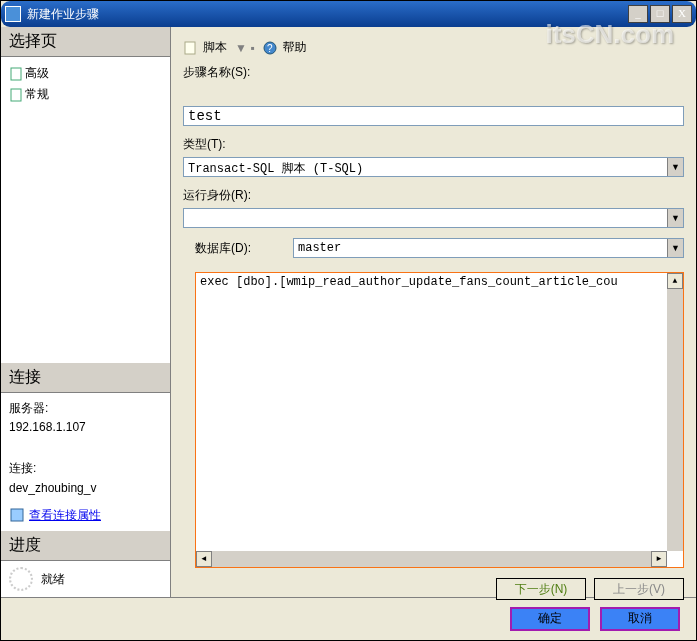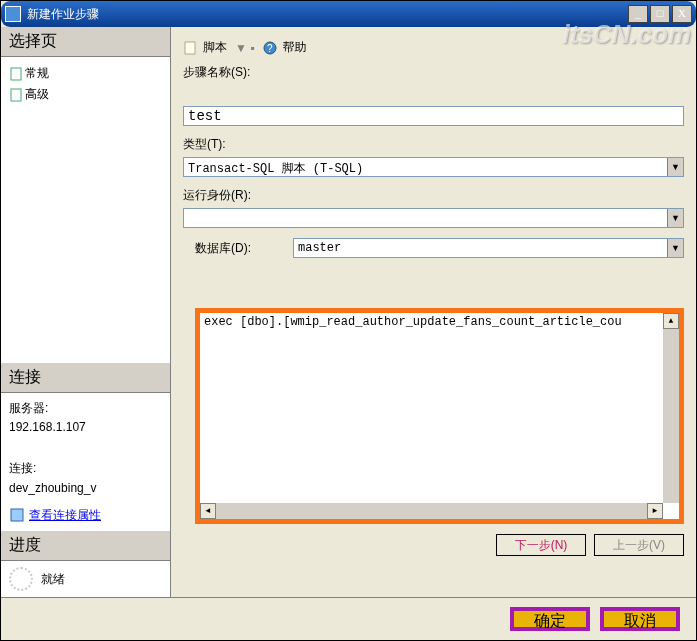--- a/index.html
+++ b/index.html
@@ -31,29 +31,29 @@
 .combo { width: 100%; height: 20px; border: 1px solid #7f9db9; display: flex; background: #fff; }
 .combo-text { flex: 1; padding: 2px 4px; font-family: "Courier New", monospace; font-size: 12px; }
 .combo-btn { width: 16px; background: #d4d0c8; border-left: 1px solid #808080; text-align: center; font-size: 9px; line-height: 18px; cursor: pointer; }
 .inner-group { padding-left: 12px; }
 .db-row { display: flex; align-items: center; gap: 8px; margin-bottom: 14px; }
 .db-label { width: 90px; font-size: 12px; }
 .cmd-row { display: flex; gap: 8px; }
 .cmd-left { width: 90px; }
 .cmd-btns { display: flex; flex-direction: column; gap: 8px; margin-top: 20px; }
 .std-btn { width: 80px; height: 22px; background: #ece9d8; border: 1px solid #000; font-size: 12px; cursor: pointer; text-align: center; line-height: 20px; }
-.cmd-textarea { flex: 1; height: 216px; border: 5px solid #f97316; background: #fff; font-family: "Courier New", monospace; font-size: 12px; padding: 2px 4px; position: relative; overflow: hidden; margin-top: 36px; }
+.cmd-textarea { flex: 1; height: 296px; border: 1px solid #f97316; background: #fff; font-family: "Courier New", monospace; font-size: 12px; padding: 2px 4px; position: relative; overflow: hidden; }
 .cmd-textarea-inner { width: calc(100% - 16px); height: calc(100% - 16px); }
 .scroll-v { position: absolute; right: 0; top: 0; width: 16px; height: calc(100% - 16px); background: #d4d0c8; }
 .scroll-h { position: absolute; left: 0; bottom: 0; height: 16px; width: calc(100% - 16px); background: #d4d0c8; display: flex; }
 .scroll-btn { width: 16px; height: 16px; background: #ece9d8; border: 1px solid #808080; font-size: 8px; text-align: center; line-height: 14px; }
 .nav-btns { display: flex; justify-content: flex-end; gap: 8px; margin-top: 10px; }
 .footer { height: 42px; border-top: 1px solid #808080; background: #ece9d8; display: flex; justify-content: flex-end; align-items: center; padding: 0 16px; gap: 10px; }
-.footer-btn { width: 80px; height: 24px; background: #eab308; border: 4px solid #a21caf; font-size: 16px; cursor: pointer; }
-.watermark { position: absolute; top: 18px; right: 5px; color: rgba(255,255,255,0.6); font-size: 26px; font-weight: bold; font-style: italic; pointer-events: none; z-index: 100; text-shadow: 1px 1px 2px rgba(0,0,0,0.3); }
+.footer-btn { width: 80px; height: 24px; background: #3b82f6; border: 2px solid #a21caf; font-size: 12px; cursor: pointer; }
+.watermark { position: absolute; top: 18px; right: 22px; color: rgba(255,255,255,0.6); font-size: 26px; font-weight: bold; pointer-events: none; z-index: 100; text-shadow: 1px 1px 2px rgba(0,0,0,0.3); }
 .icon-svg { width: 16px; height: 16px; }
 </style>
 </head>
 <body>
 
 <div class="window">
   <div class="titlebar">
     <div class="titlebar-icon"></div>
     <div class="titlebar-text">新建作业步骤</div>
     <div class="win-btns">
@@ -65,27 +65,27 @@
   <div class="watermark">itsCN.com</div>
 
   <div class="content">
     <div class="left-panel">
       <div class="panel-header">选择页</div>
       <div class="tree">
         <div class="tree-item">
           <svg class="icon-svg">
               <rect x="2" y="2" width="10" height="12" fill="#fff" stroke="#4a7"></rect>
             </svg>
-          <span>常规</span>
+          <span>高级</span>
         </div>
         <div class="tree-item">
           <svg class="icon-svg">
               <rect x="2" y="2" width="10" height="12" fill="#fff" stroke="#4a7"></rect>
             </svg>
-          <span>高级</span>
+          <span>常规</span>
         </div>
       </div>
       <div class="spacer"></div>
       <div class="panel-header">连接</div>
       <div class="conn-section">
         <div class="conn-label">服务器:</div>
         <div>192.168.1.107</div>
         <div class="conn-label" style="margin-top:22px">连接:</div>
         <div>dev_zhoubing_v</div>
         <div class="link">
@@ -159,21 +159,21 @@
             <div class="scroll-h">
               <div class="scroll-btn">◄</div>
               <div style="flex:1"></div>
               <div class="scroll-btn">►</div>
             </div>
           </div>
         </div>
       </div>
 
       <div class="nav-btns">
-        <button class="std-btn" style="width:90px;color:#be185d">下一步(N)</button>
+        <button class="std-btn" style="width:90px;color:#4d7c0f">下一步(N)</button>
         <button class="std-btn" style="width:90px;color:#888">上一步(V)</button>
       </div>
     </div>
   </div>
 
   <div class="footer">
     <button class="footer-btn">确定</button>
     <button class="footer-btn">取消</button>
   </div>
 </div>

